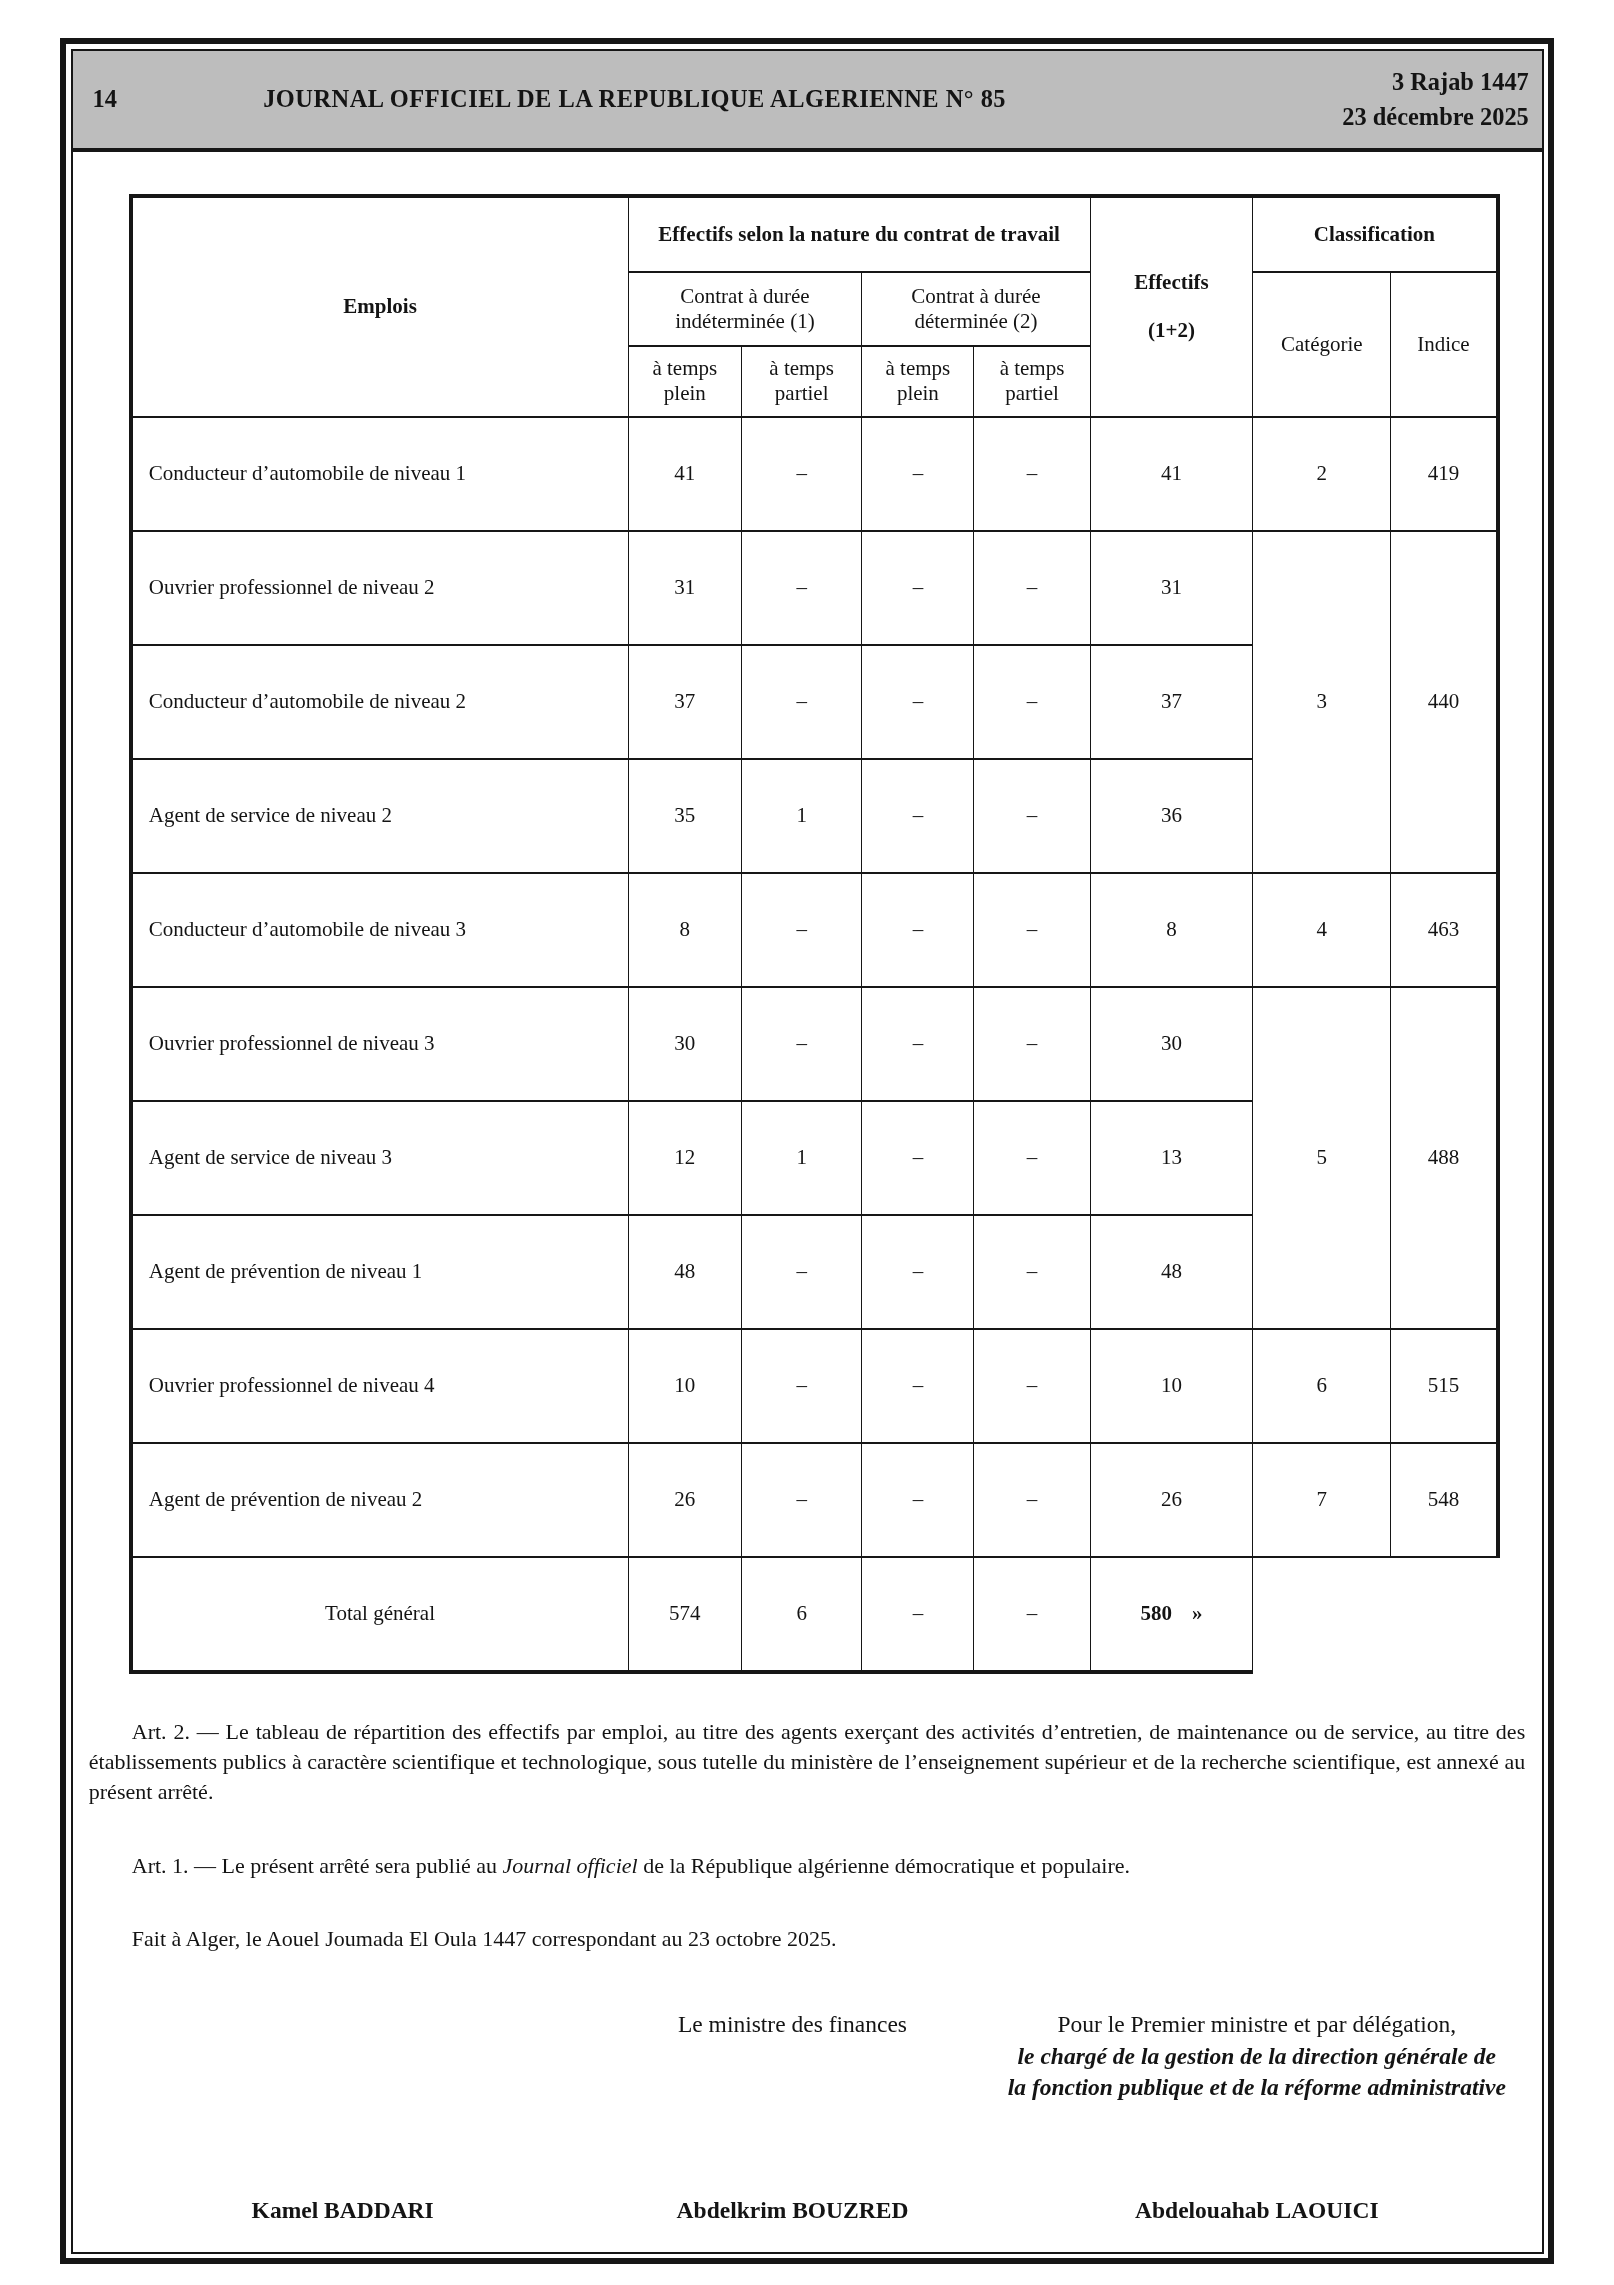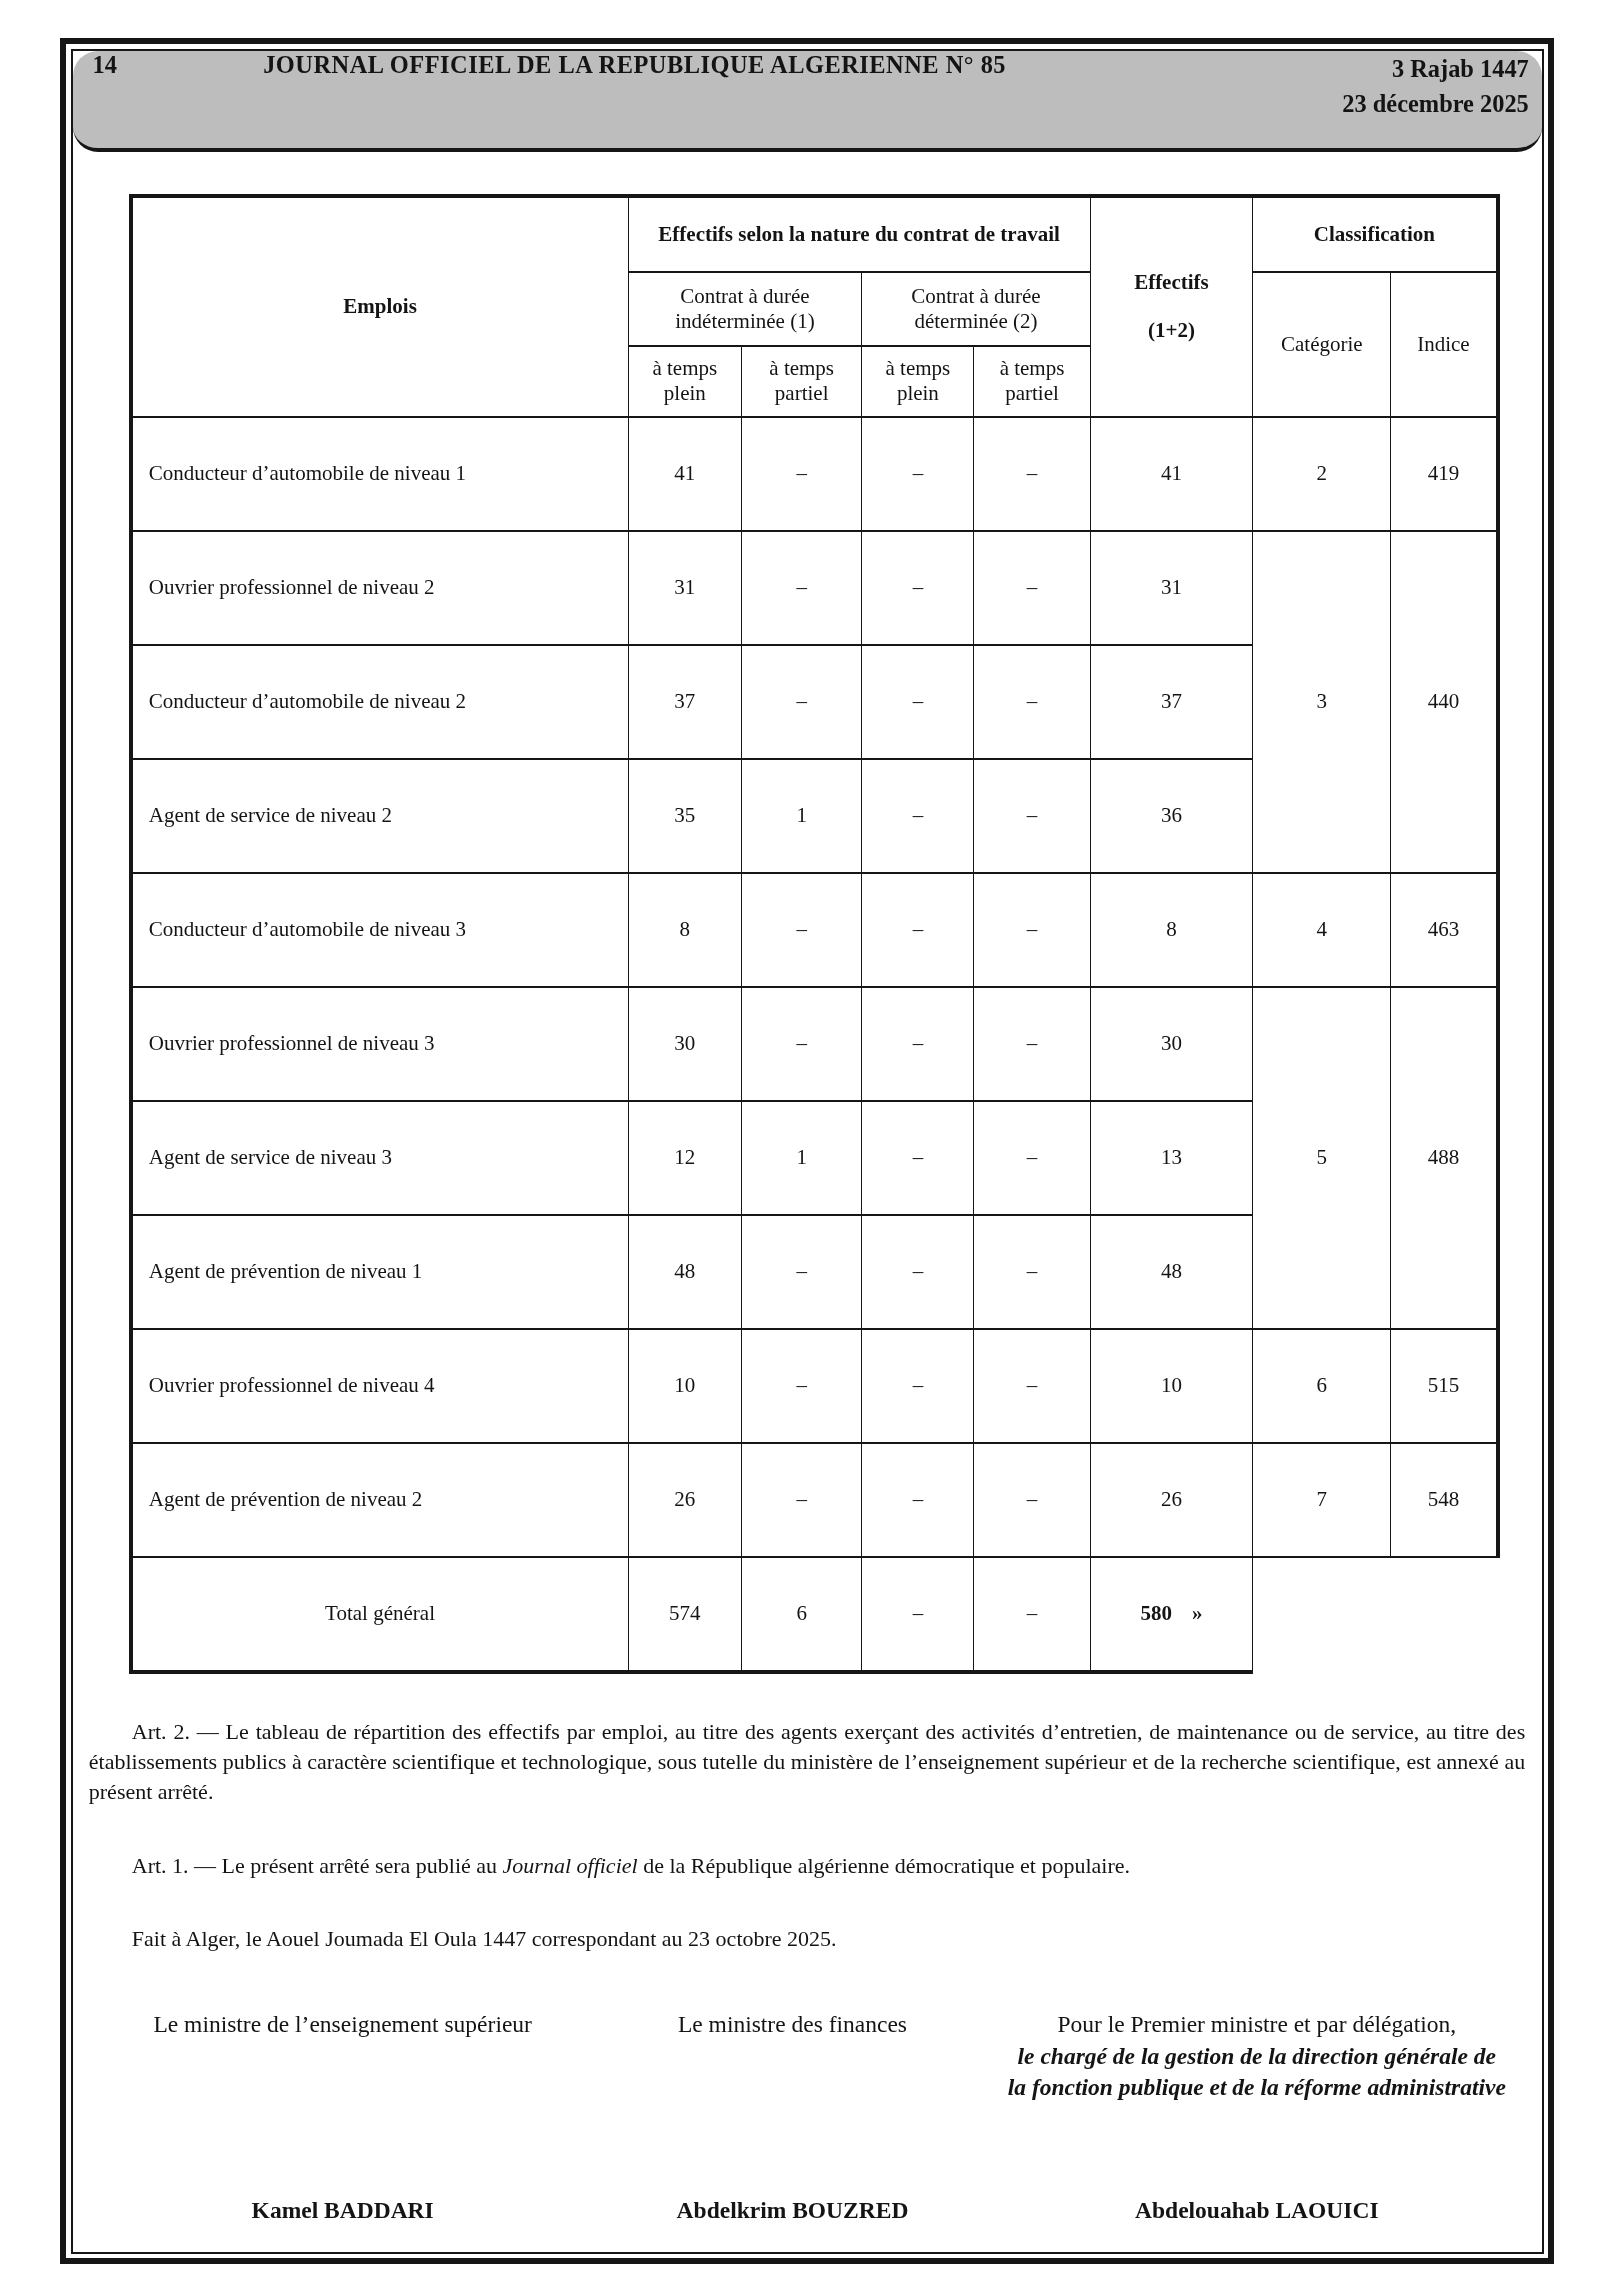--- a/index.html
+++ b/index.html
@@ -22,22 +22,22 @@
     border:2.7px solid #161616;
     overflow:hidden;
     background:#ffffff;
   }
   
   .header-band {
     height:101px;
     background:#bdbdbd;
     border-bottom:4.5px solid #161616;
     display:flex;
+    align-items:center;
     padding:0 12.7px 0 20px;
-    border-radius:25px;
   }
   .page-number { font-size:24.4px; font-weight:bold; }
   .journal-title {
     flex:1; text-align:center;
     font-size:24.4px; font-weight:bold;
     letter-spacing:0.5px;
     margin-right:190px;
   }
   .pub-dates { text-align:right; font-size:24.4px; font-weight:bold; line-height:1.45; }
   
@@ -256,21 +256,20 @@
 
     <p class="article">Art. 2. — Le tableau de répartition des effectifs par emploi, au titre des agents exerçant des activités d’entretien, de maintenance ou de service, au titre des établissements publics à caractère scientifique et technologique, sous tutelle du ministère de l’enseignement supérieur et de la recherche scientifique, est annexé au présent arrêté.</p>
 
     <p class="article article-short"><span>Art. 1. — Le présent arrêté sera publié au </span><span class="em-italic">Journal officiel</span><span> de la République algérienne démocratique et populaire.</span></p>
 
     <p class="article article-short">Fait à Alger, le Aouel Joumada El Oula 1447 correspondant au 23 octobre 2025.</p>
 
     <div class="signatures">
       <div class="sig-col sig-col-1">
         <div class="sig-titles">
-          <div>Le ministre de l’enseignement supérieur</div>
         </div>
         <div class="sig-name">Kamel BADDARI</div>
       </div>
       <div class="sig-col sig-col-2">
         <div class="sig-titles">
           <div>Le ministre des finances</div>
         </div>
         <div class="sig-name">Abdelkrim BOUZRED</div>
       </div>
       <div class="sig-col sig-col-3">

